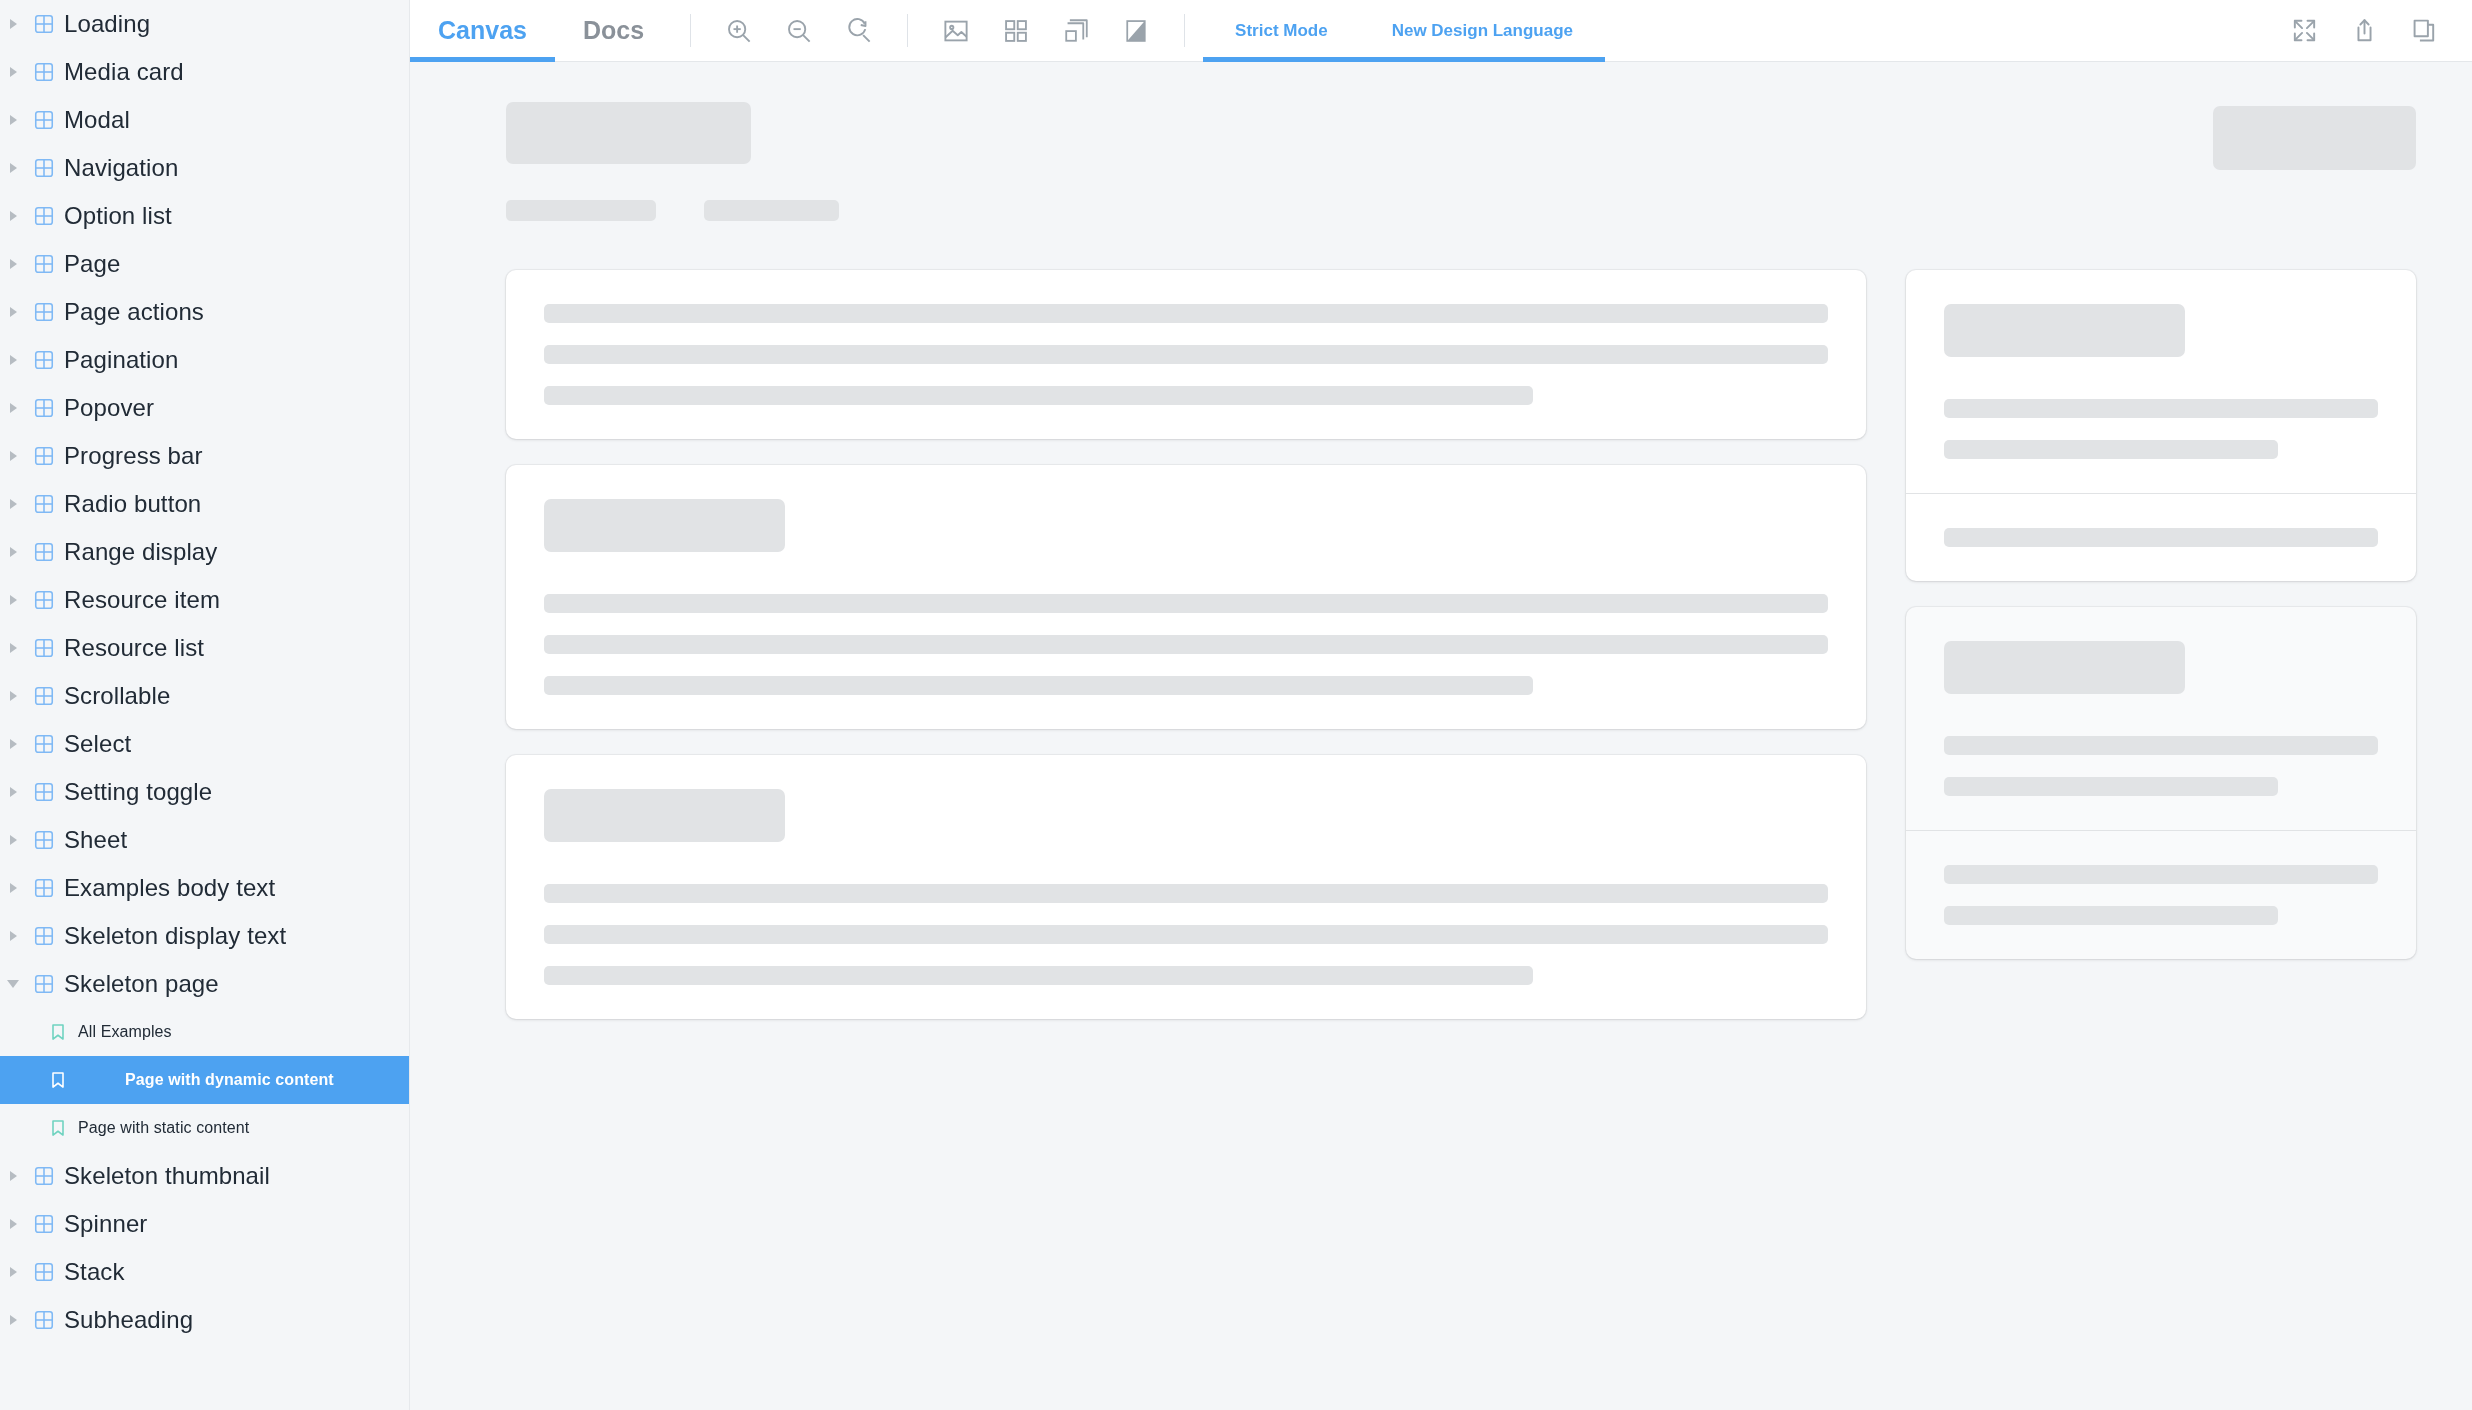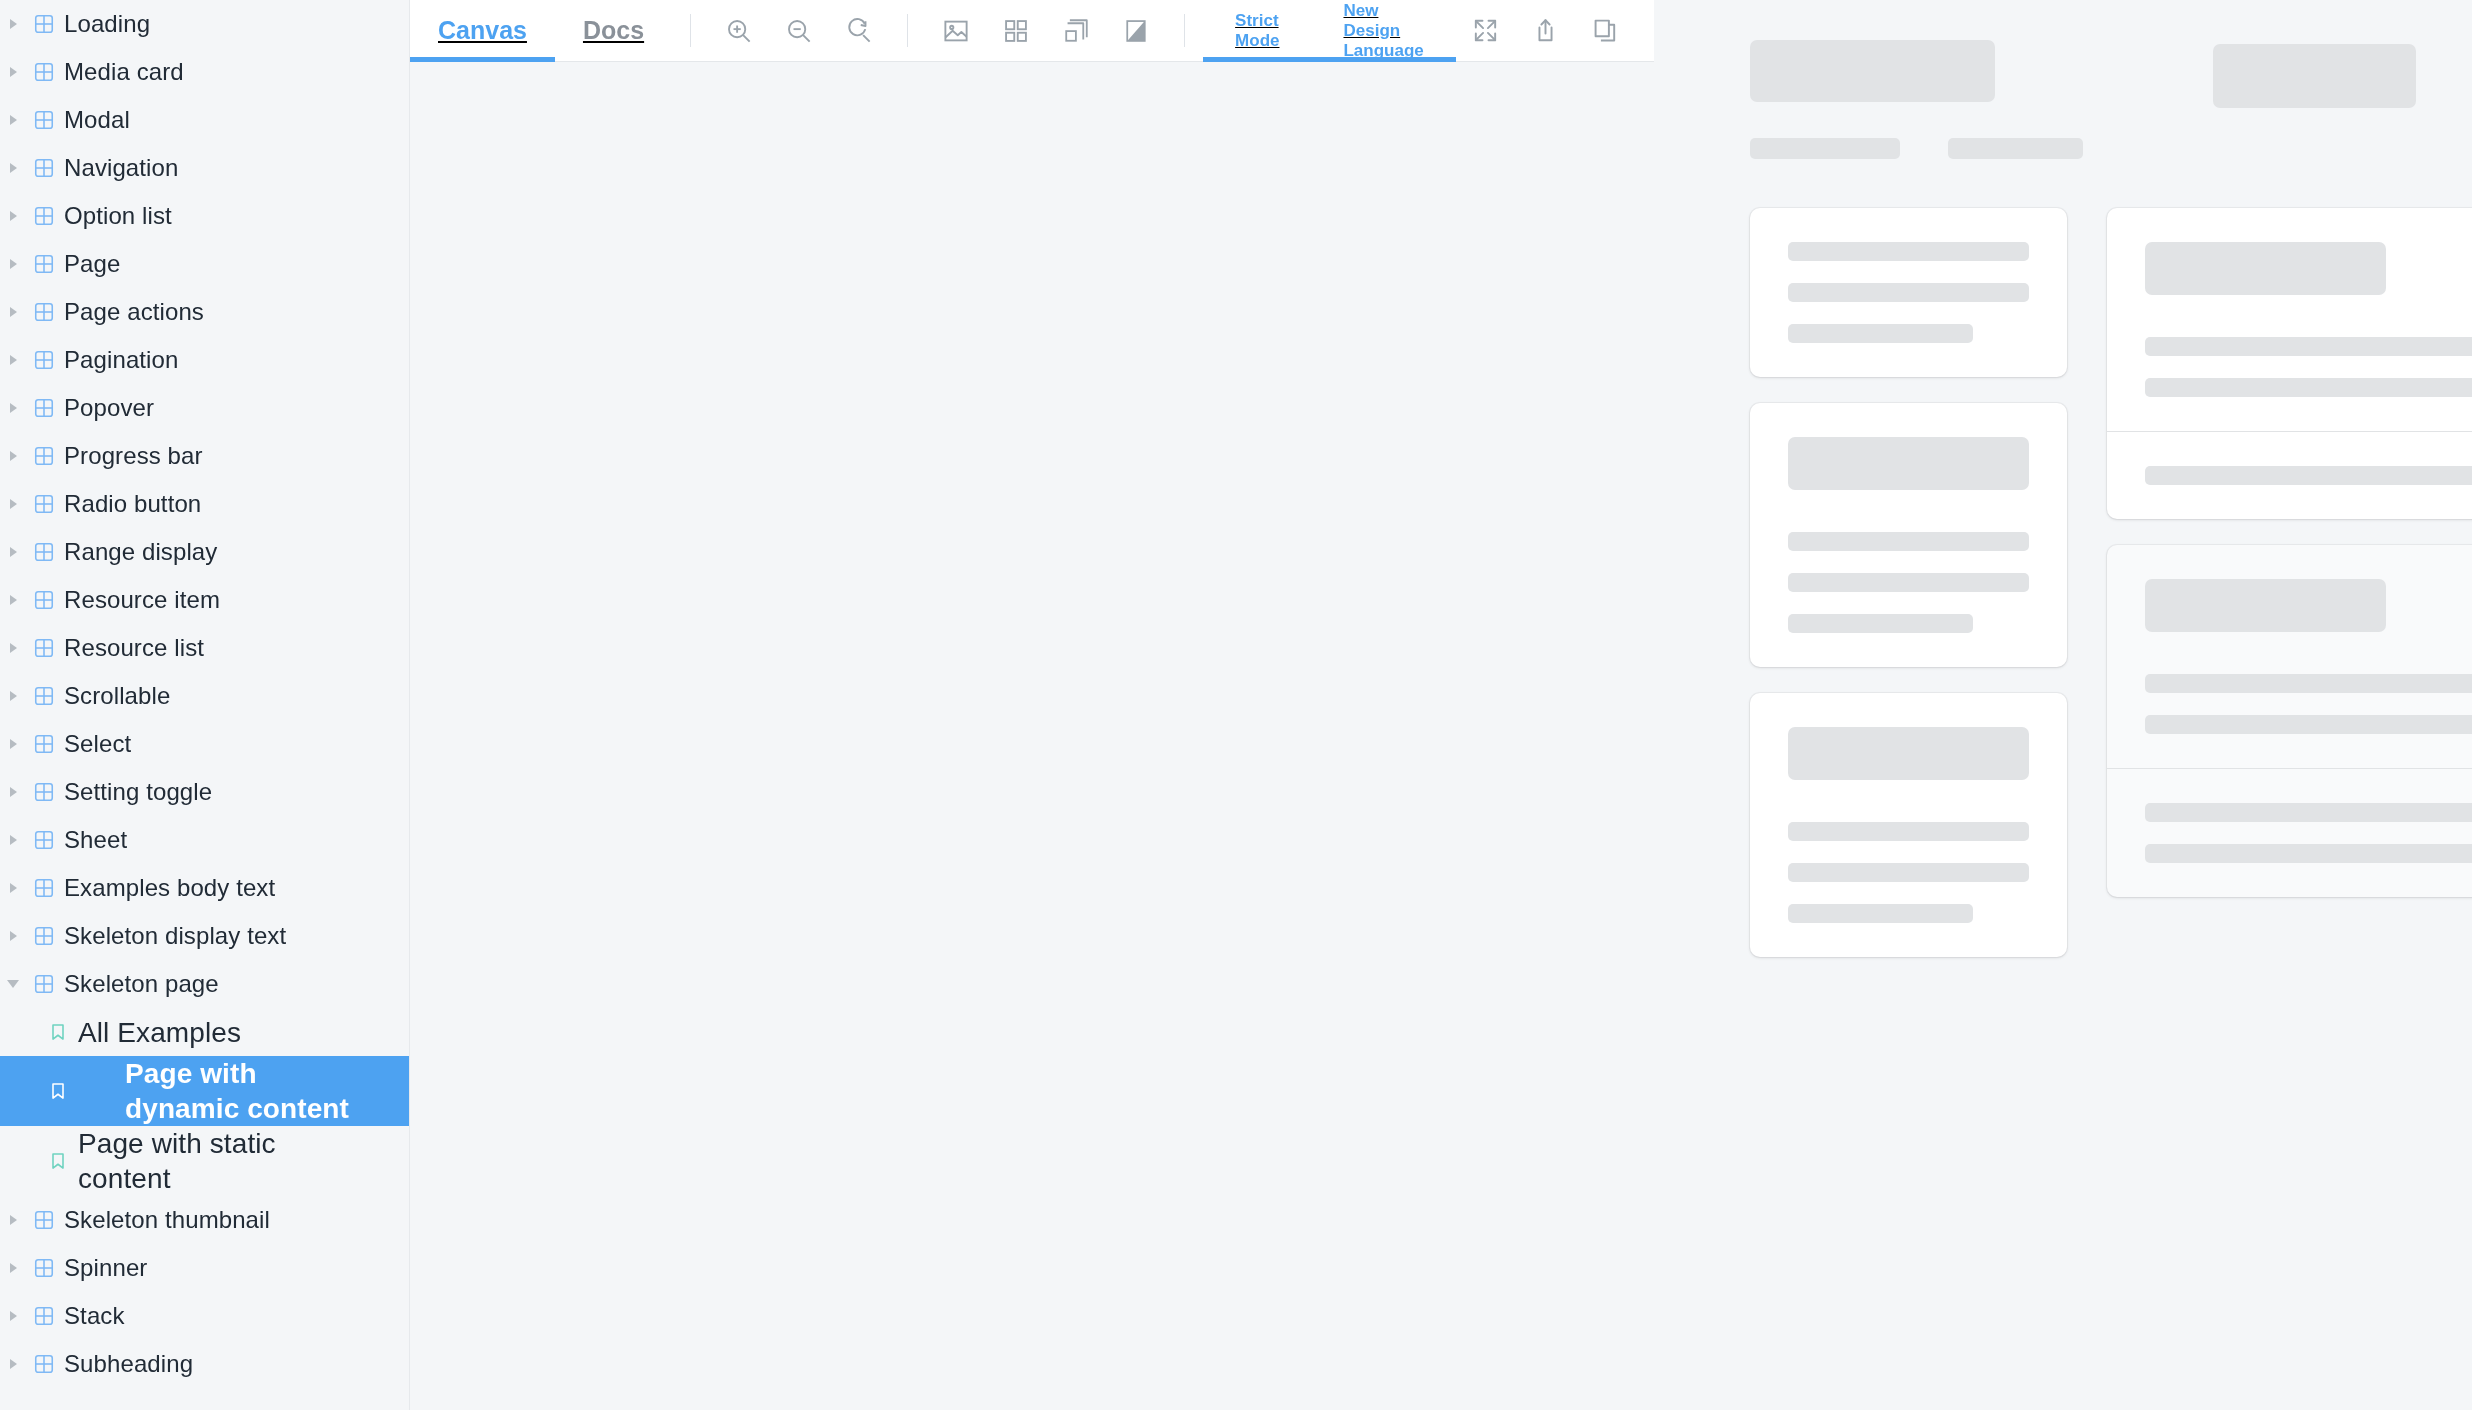--- a/index.html
+++ b/index.html
@@ -54,35 +54,34 @@
   }
   .ico svg { display:block; }
   .tree-label {
     font-size:24px;
     color:#212b36;
     line-height:1.25;
     padding-left:2px;
     letter-spacing:0.1px;
   }
   .tree-row.selected .tree-label { color:#ffffff; font-weight:bold;margin-left:47px; }
-  .tree-row.child .tree-label { font-size:28px; }
+  .tree-row.child .tree-label { font-size:16px; }
   .child .twisty { flex:0 0 26px; }
   .child .indent { flex:0 0 30px; }
   .wrap-label { max-width:230px; }
 
   
   .main {
     flex:1 1 auto;
     height:1410px;
     display:flex;
-    flex-direction:row;
+    flex-direction:column;
     background:#f4f6f8;
     position:relative;
     min-width:0;
-    text-decoration:underline;
   }
   .topbar {
     height:62px;
     background:#ffffff;
     border-bottom:1px solid #e4e7ea;
     display:flex;
     align-items:stretch;
     flex:0 0 62px;
     position:relative;
   }

